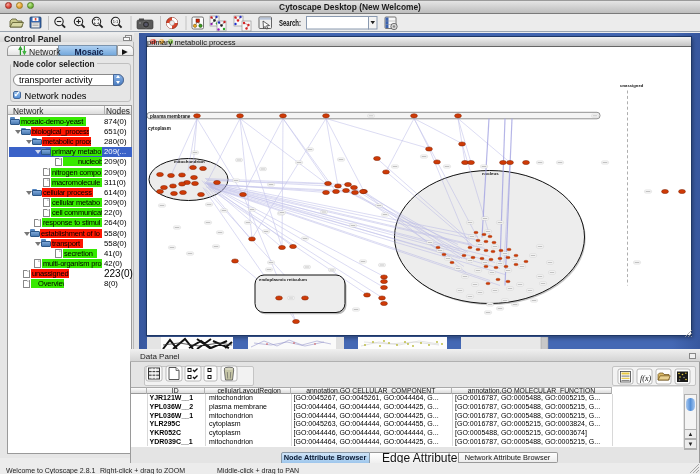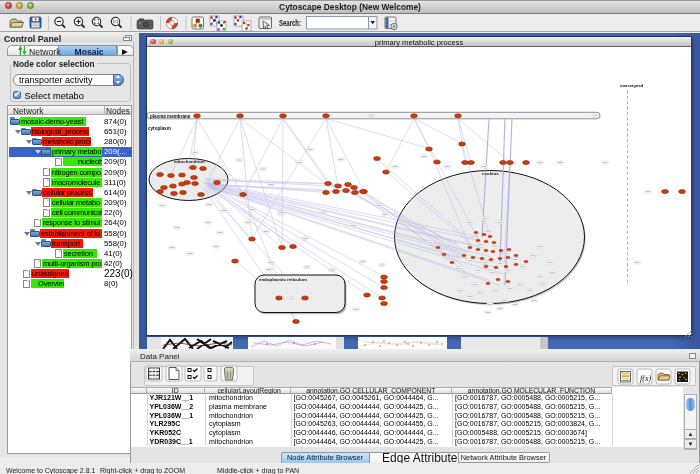--- a/index.html
+++ b/index.html
@@ -151,21 +151,21 @@
 <div class="abs" style="left:11px;top:59px;background:#e6e6e6;padding:0 2px;font-size:8.3px;font-weight:bold;color:#222">Node color selection</div>
 
 <div class="abs" style="left:12.5px;top:73.5px;width:111.5px;height:12.5px;background:#fff;border:1px solid #8a8a8a;border-radius:6px"></div>
 <div class="abs" style="left:113px;top:73.5px;width:11px;height:12.5px;background:linear-gradient(#8ab4e8,#4a7cc0);border:1px solid #4a6a9a;border-radius:0 6px 6px 0"></div>
 <div class="abs" style="left:115.7px;top:75px;width:0;height:0;border-left:2.8px solid transparent;border-right:2.8px solid transparent;border-bottom:3.5px solid #fff"></div>
 <div class="abs" style="left:115.7px;top:81px;width:0;height:0;border-left:2.8px solid transparent;border-right:2.8px solid transparent;border-top:3.5px solid #fff"></div>
 <div class="abs" style="left:19px;top:75.4px;font-size:9px;color:#000">transporter activity</div>
 
 <div class="abs" style="left:13px;top:91px;width:8px;height:8px;background:linear-gradient(#9cc4ee,#5590d8);border:1px solid #44689a;border-radius:2px"></div>
 <div class="abs" style="left:13.5px;top:88.5px;font-size:9px;color:#fff;font-weight:bold">✓</div>
-<div class="abs" style="left:24.5px;top:90.7px;font-size:9.3px;color:#000">Select metabo</div>
+<div class="abs" style="left:24.5px;top:90.7px;font-size:9.3px;color:#000">Network nodes</div>
 
 <div class="abs" style="left:7px;top:104.5px;width:125px;height:349.5px;background:#fff;border:1px solid #9a9a9a">
   <div style="position:absolute;left:0;top:0;width:123px;height:9.5px;background:linear-gradient(#fafafa,#dcdcdc);border-bottom:1px solid #aaa"></div>
   <div style="position:absolute;left:5px;top:0.6px;font-size:8.3px;color:#222">Network</div>
   <div style="position:absolute;left:96px;top:0;width:1px;height:9.5px;background:#b0b0b0"></div>
   <div style="position:absolute;left:98px;top:0.6px;font-size:8.3px;color:#222">Nodes</div>
 <div style="position:absolute;left:2.0px;top:11.900000000000002px;width:10px;height:7.5px">
       <div style="position:absolute;left:0;top:0;width:4.5px;height:2.5px;background:#5586c0;border-radius:1px 1px 0 0"></div>
       <div style="position:absolute;left:0;top:1.3px;width:10px;height:6.2px;background:linear-gradient(#7da7d8,#4a7ab2);border:0.5px solid #2d5788;border-radius:1px"></div>
     </div>
@@ -264,21 +264,21 @@
     </div>
 <div style="position:absolute;left:23.0px;top:173.8px;width:33px;height:9.2px;background:#36e900;overflow:hidden;white-space:nowrap;font-size:7.5px;letter-spacing:-0.2px;line-height:9.2px;color:#000;padding-left:7px">Overview</div>
 <div style="position:absolute;left:96px;top:173.8px;font-size:7.8px;line-height:9.2px;color:#000;white-space:nowrap">8(0)</div>
 </div>
 
 <div class="abs" style="left:146px;top:36px;width:546px;height:300px;border:1px solid #1e3766;background:#fff;box-shadow:1px 2px 4px rgba(0,0,0,0.35)"></div>
 <div class="abs" style="left:147px;top:36.5px;width:544px;height:10.5px;background:linear-gradient(#f2f2f2,#c4c4c4);border-bottom:1px solid #666"></div>
 <div class="abs" style="left:150px;top:38.8px;width:5.6px;height:5.6px;border-radius:50%;background:radial-gradient(circle at 35% 30%, #f4a9a0, #e1493c 55%, #b03228)"></div>
 <div class="abs" style="left:158.8px;top:38.8px;width:5.6px;height:5.6px;border-radius:50%;background:radial-gradient(circle at 35% 30%, #fad79a, #e9a839 55%, #c08426)"></div>
 <div class="abs" style="left:167.6px;top:38.8px;width:5.6px;height:5.6px;border-radius:50%;background:radial-gradient(circle at 35% 30%, #c8e8a0, #7cc043 55%, #58982a)"></div>
-<div class="abs" style="left:147px;top:38.3px;width:544px;text-align:center;font-size:7.6px;color:#111">primary metabolic process</div>
+<div class="abs" style="left:147px;top:38.3px;width:544px;text-align:left;font-size:7.6px;color:#111">primary metabolic process</div>
 <svg width="545" height="289" viewBox="0 0 545 289" style="position:absolute;left:147px;top:47.5px">
 <rect x="0.0" y="64.3" width="453" height="6.5" rx="3" fill="#f4f4f4" stroke="#666" stroke-width="0.7"></rect>
 <text x="1.0" y="82.0" font-size="4.6" font-weight="bold" fill="#111">cytoplasm</text>
 <text x="3.0" y="69.8" font-size="4.6" font-weight="bold" fill="#111">plasma membrane</text>
 <ellipse cx="41.5" cy="131.5" rx="39.5" ry="21" fill="#ececec" stroke="#111" stroke-width="1"></ellipse>
 <text x="27.0" y="115.0" font-size="4.4" font-weight="bold" fill="#111">mitochondrion</text>
 <ellipse cx="343.7" cy="190.5" rx="95" ry="66.5" fill="#9a9a9a" opacity="0.55"></ellipse>
 <ellipse cx="342.5" cy="189.0" rx="95" ry="66.5" fill="#ededed" stroke="#111" stroke-width="1"></ellipse>
 <text x="335.0" y="126.5" font-size="4.4" font-weight="bold" fill="#111">nucleus</text>
 <line x1="480.5" y1="42.5" x2="480.5" y2="237.5" stroke="#999" stroke-width="0.8" stroke-dasharray="3,2.4"></line>
@@ -778,23 +778,23 @@
 <div class="abs" style="left:205px;top:394px;width:1px;height:52.4px;background:#d8d8d8"></div>
 <div class="abs" style="left:290.5px;top:394px;width:1px;height:52.4px;background:#d8d8d8"></div>
 <div class="abs" style="left:452px;top:394px;width:1px;height:52.4px;background:#d8d8d8"></div>
 <div class="abs" style="left:612px;top:394px;width:1px;height:52.4px;background:#d8d8d8"></div>
 
 <div class="abs" style="left:684px;top:394px;width:13px;height:56px;background:#f4f4f4;border:1px solid #b0b0b0"></div>
 <div class="abs" style="left:686px;top:398px;width:9px;height:13px;border-radius:4.5px;background:linear-gradient(90deg,#a8c8f0,#5590d8 50%,#a8c8f0)"></div>
 <div class="abs" style="left:684px;top:429px;width:13px;height:10px;background:#ececec;border:1px solid #b0b0b0;text-align:center;font-size:6px;line-height:9px;color:#222">▲</div>
 <div class="abs" style="left:684px;top:439px;width:13px;height:10px;background:#ececec;border:1px solid #b0b0b0;text-align:center;font-size:6px;line-height:9px;color:#222">▼</div>
 
-<div class="abs" style="left:280.5px;top:452.3px;width:89px;height:15px;background:linear-gradient(#cfe4f8,#8fbde8);border:1px solid #8a9aa8;border-radius:2px 0 0 2px;text-align:center;font-size:7.4px;line-height:10px;color:#0a1a33;font-weight:normal">Node Attribute Browser</div>
+<div class="abs" style="left:280.5px;top:452.3px;width:89px;height:15px;background:linear-gradient(#cfe4f8,#8fbde8);border:1px solid #8a9aa8;border-radius:2px 0 0 2px;text-align:center;font-size:7.4px;line-height:10px;color:#0a1a33;font-weight:bold">Node Attribute Browser</div>
 <div class="abs" style="left:369.5px;top:452.3px;width:89px;height:14px;background:linear-gradient(#ffffff,#ececec);border:1px solid #9a9a9a;border-left:none;text-align:right;font-size:12px;line-height:10px;color:#111">Edge Attribute Browser</div>
-<div class="abs" style="left:458.5px;top:452.3px;width:91px;height:10.5px;background:linear-gradient(#ffffff,#ececec);border:1px solid #9a9a9a;border-left:none;border-radius:0 2px 2px 0;text-align:center;font-size:7.4px;line-height:10px;color:#111">Network Attribute Browser</div>
+<div class="abs" style="left:458.5px;top:452.3px;width:99px;height:10.5px;background:linear-gradient(#ffffff,#ececec);border:1px solid #9a9a9a;border-left:none;border-radius:0 2px 2px 0;text-align:center;font-size:7.4px;line-height:10px;color:#111">Network Attribute Browser</div>
 
 <div class="abs" style="left:0;top:463px;width:700px;height:11px;background:#ececec"></div>
 <div class="abs" style="left:6px;top:466.5px;font-size:7px;color:#222">Welcome to Cytoscape 2.8.1</div>
 <div class="abs" style="left:100px;top:466.5px;font-size:7px;color:#222">Right-click + drag to ZOOM</div>
 <div class="abs" style="left:217px;top:466.5px;font-size:7px;color:#222">Middle-click + drag to PAN</div>
 <svg width="12" height="12" viewBox="0 0 12 12" style="position:absolute;left:688px;top:462px">
 <line x1="2" y1="11" x2="11" y2="2" stroke="#aaa" stroke-width="1"></line>
     <line x1="5" y1="11" x2="11" y2="5" stroke="#aaa" stroke-width="1"></line>
     <line x1="8" y1="11" x2="11" y2="8" stroke="#aaa" stroke-width="1"></line>
 </svg>

